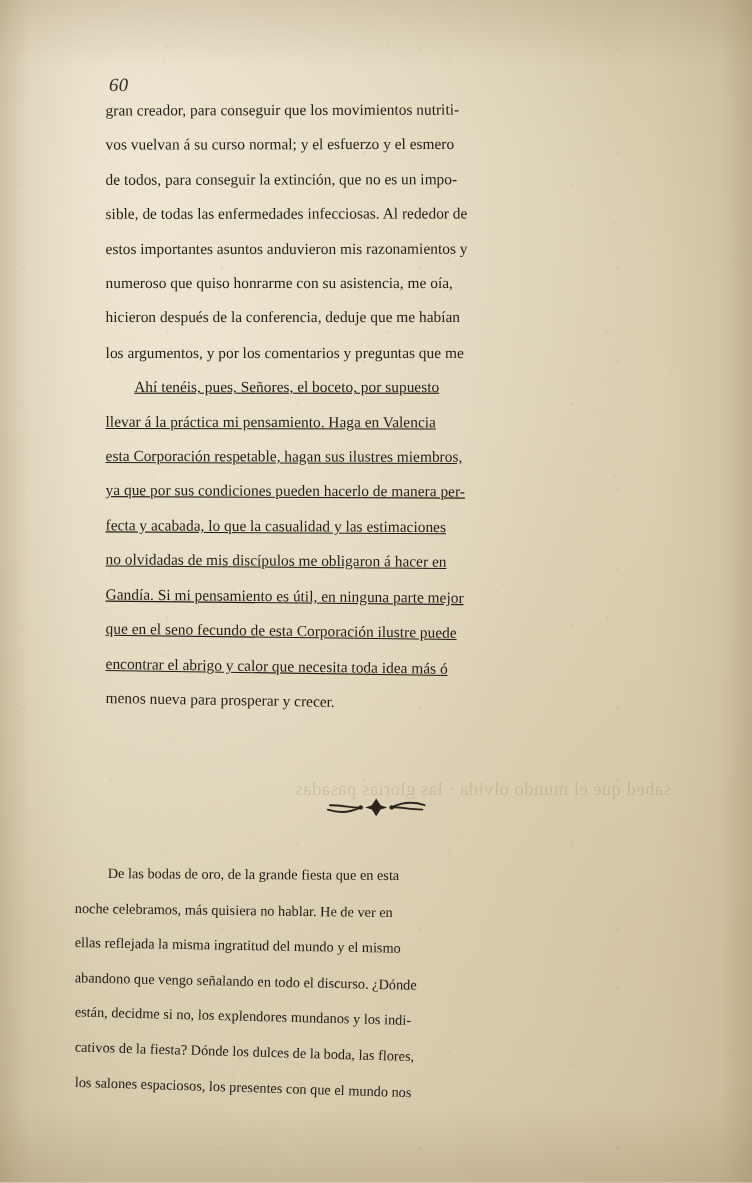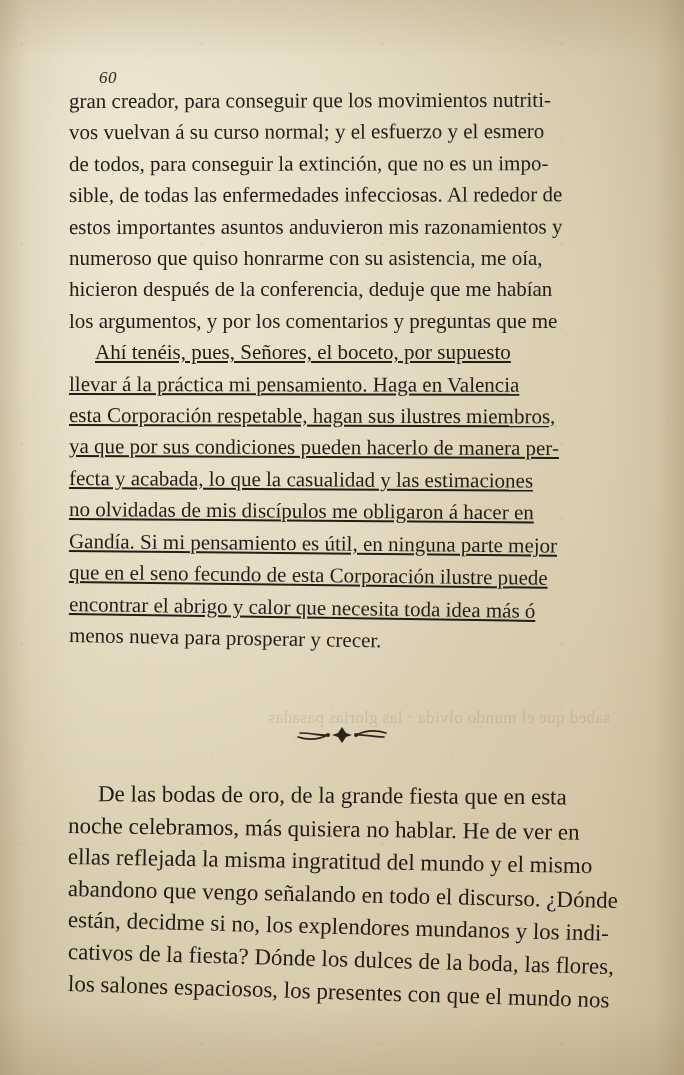--- a/index.html
+++ b/index.html
@@ -93,25 +93,25 @@
     top: 68px;
     font-size: 17px;
     color: #2f2a22;
     letter-spacing: 0.5px;
     font-family: "Liberation Serif", serif;
     font-style: italic;
   }
 
   .textblock {
     position: absolute;
-    left: 69px;
+    left: 96px;
     top: 86px;
     width: 514px;
     color: #221d17;
-    font-size: 21px;
+    font-size: 14px;
     line-height: 31.4px;
     text-align: justify;
     font-family: "Liberation Serif", serif;
   }
 
   .para {
     margin: 0;
     text-align: justify;
     text-justify: inter-word;
   }
@@ -143,21 +143,21 @@
     letter-spacing: 2px;
   }
   .ornament svg { display: inline-block; vertical-align: middle; }
 
   .block2 {
     position: absolute;
     left: 68px;
     top: 778px;
     width: 548px;
     color: #201b15;
-    font-size: 23px;
+    font-size: 13px;
     line-height: 31.6px;
     font-family: "Liberation Serif", serif;
   }
 </style>
 </head>
 <body>
 
 <div class="page">
   <div class="speckle"></div>
 

